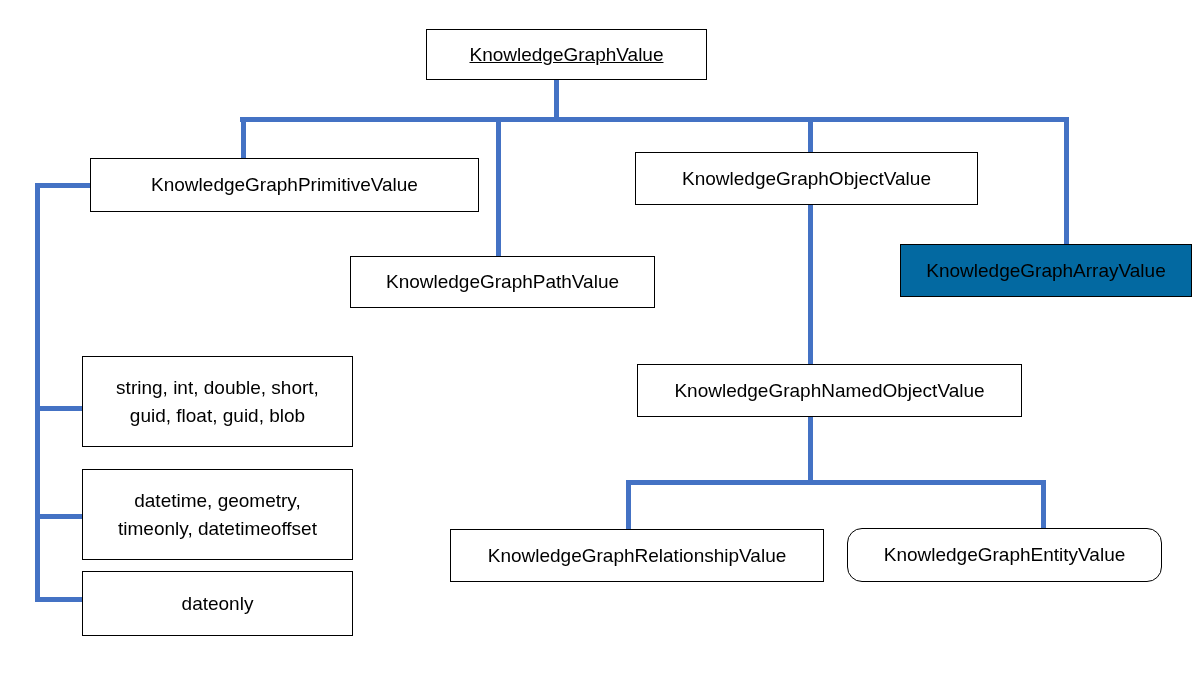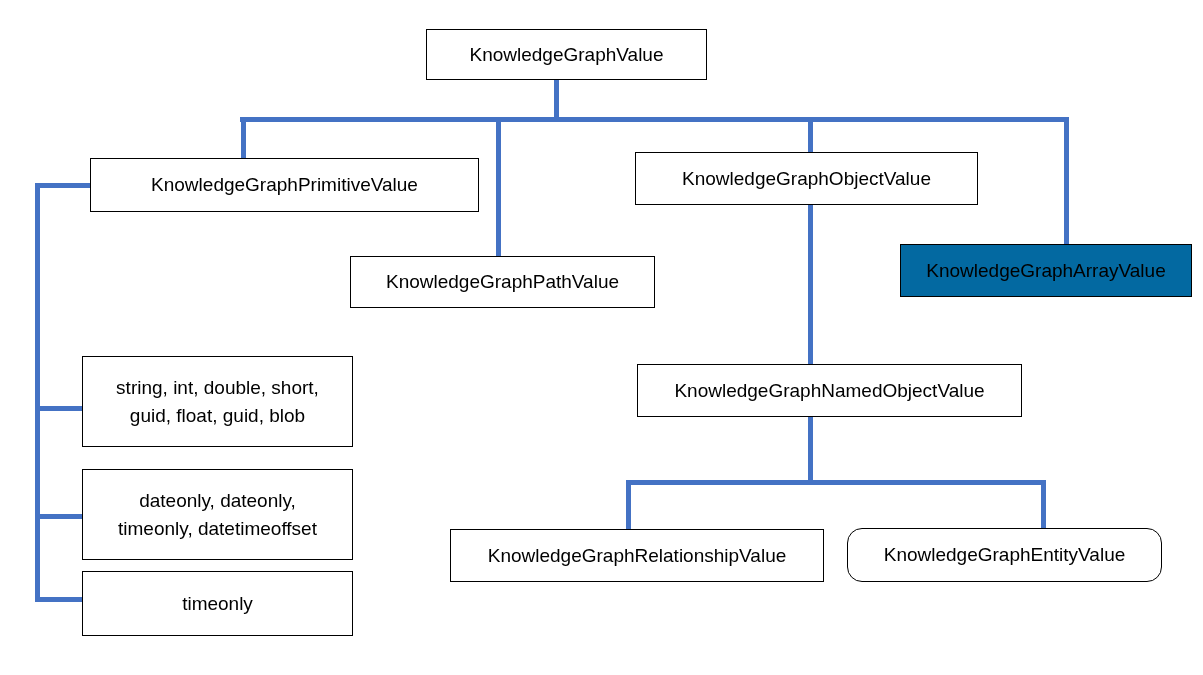--- a/index.html
+++ b/index.html
@@ -49,26 +49,26 @@
     <div class="connector" style="left: 808px; top: 205px; width: 5px; height: 159px; background: rgb(68, 114, 196);"></div>
     <div class="connector" style="left: 808px; top: 417px; width: 5px; height: 68px; background: rgb(68, 114, 196);"></div>
     <div class="connector" style="left: 626px; top: 480px; width: 420px; height: 5px; background: rgb(68, 114, 196);"></div>
     <div class="connector" style="left: 626px; top: 480px; width: 5px; height: 49px; background: rgb(68, 114, 196);"></div>
     <div class="connector" style="left: 1041px; top: 480px; width: 5px; height: 48px; background: rgb(68, 114, 196);"></div>
     <div class="connector" style="left: 35px; top: 183px; width: 5px; height: 419px; background: rgb(68, 114, 196);"></div>
     <div class="connector" style="left: 35px; top: 183px; width: 55px; height: 5px; background: rgb(68, 114, 196);"></div>
     <div class="connector" style="left: 35px; top: 406px; width: 47px; height: 5px; background: rgb(68, 114, 196);"></div>
     <div class="connector" style="left: 35px; top: 514px; width: 47px; height: 5px; background: rgb(68, 114, 196);"></div>
     <div class="connector" style="left: 35px; top: 597px; width: 47px; height: 5px; background: rgb(68, 114, 196);"></div>
-    <div class="node" style="left: 426px; top: 29px; width: 281px; height: 51px; border-color: rgb(0, 0, 0); background: rgb(255, 255, 255); color: rgb(0, 0, 0);">KnowledgeGraphValue</div>
+    <div class="node" style="left: 426px; top: 29px; width: 281px; height: 51px; border-color: rgb(0, 0, 0); background: rgb(255, 255, 255); color: rgb(0, 0, 0); text-decoration: underline;">KnowledgeGraphValue</div>
     <div class="node" style="left: 90px; top: 158px; width: 389px; height: 54px; border-color: rgb(0, 0, 0); background: rgb(255, 255, 255); color: rgb(0, 0, 0);">KnowledgeGraphPrimitiveValue</div>
     <div class="node" style="left: 350px; top: 256px; width: 305px; height: 52px; border-color: rgb(0, 0, 0); background: rgb(255, 255, 255); color: rgb(0, 0, 0);">KnowledgeGraphPathValue</div>
     <div class="node" style="left: 635px; top: 152px; width: 343px; height: 53px; border-color: rgb(0, 0, 0); background: rgb(255, 255, 255); color: rgb(0, 0, 0);">KnowledgeGraphObjectValue</div>
     <div class="node" style="left: 900px; top: 244px; width: 292px; height: 53px; border-color: rgb(0, 0, 0); background: #0369a1; color: rgb(0, 0, 0);">KnowledgeGraphArrayValue</div>
     <div class="node" style="left: 637px; top: 364px; width: 385px; height: 53px; border-color: rgb(0, 0, 0); background: rgb(255, 255, 255); color: rgb(0, 0, 0);">KnowledgeGraphNamedObjectValue</div>
     <div class="node" style="left: 450px; top: 529px; width: 374px; height: 53px; border-color: rgb(0, 0, 0); background: rgb(255, 255, 255); color: rgb(0, 0, 0); text-align: center;">KnowledgeGraphRelationshipValue</div>
     <div class="node" style="left: 847px; top: 528px; width: 315px; height: 54px; border-color: rgb(0, 0, 0); background: rgb(255, 255, 255); color: rgb(0, 0, 0); border-radius: 15px;">KnowledgeGraphEntityValue</div>
     <div class="node" style="left: 82px; top: 356px; width: 271px; height: 91px; border-color: rgb(0, 0, 0); background: rgb(255, 255, 255); color: rgb(0, 0, 0);">string, int, double, short,
 guid, float, guid, blob</div>
-    <div class="node" style="left: 82px; top: 469px; width: 271px; height: 91px; border-color: rgb(0, 0, 0); background: rgb(255, 255, 255); color: rgb(0, 0, 0);">dateonly, dateonly,
+    <div class="node" style="left: 82px; top: 469px; width: 271px; height: 91px; border-color: rgb(0, 0, 0); background: rgb(255, 255, 255); color: rgb(0, 0, 0);">datetime, geometry,
 timeonly, datetimeoffset</div>
-    <div class="node" style="left: 82px; top: 571px; width: 271px; height: 65px; border-color: rgb(0, 0, 0); background: rgb(255, 255, 255); color: rgb(0, 0, 0);">timeonly</div>
+    <div class="node" style="left: 82px; top: 571px; width: 271px; height: 65px; border-color: rgb(0, 0, 0); background: rgb(255, 255, 255); color: rgb(0, 0, 0);">dateonly</div>
   </div>
 
 </body></html>

